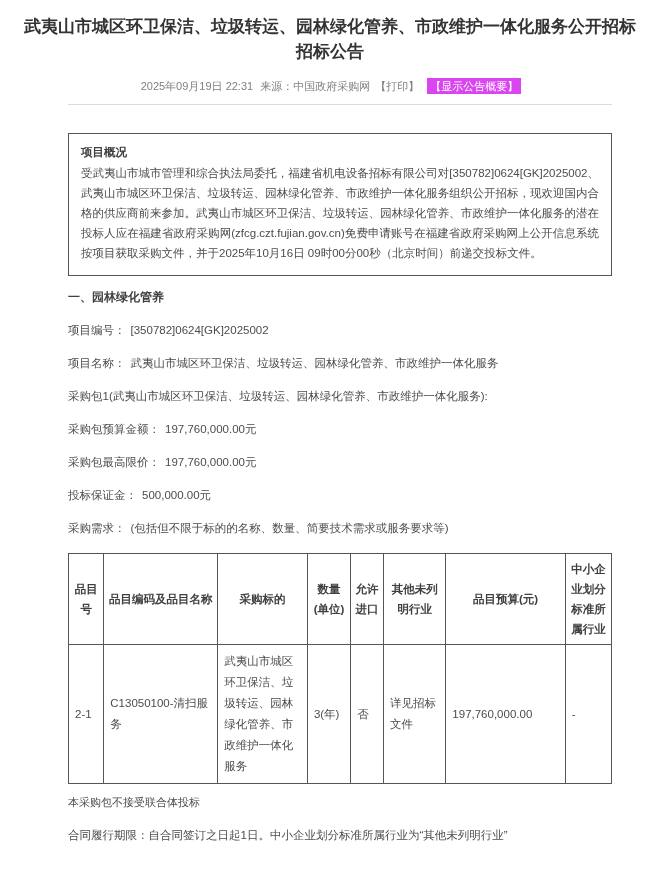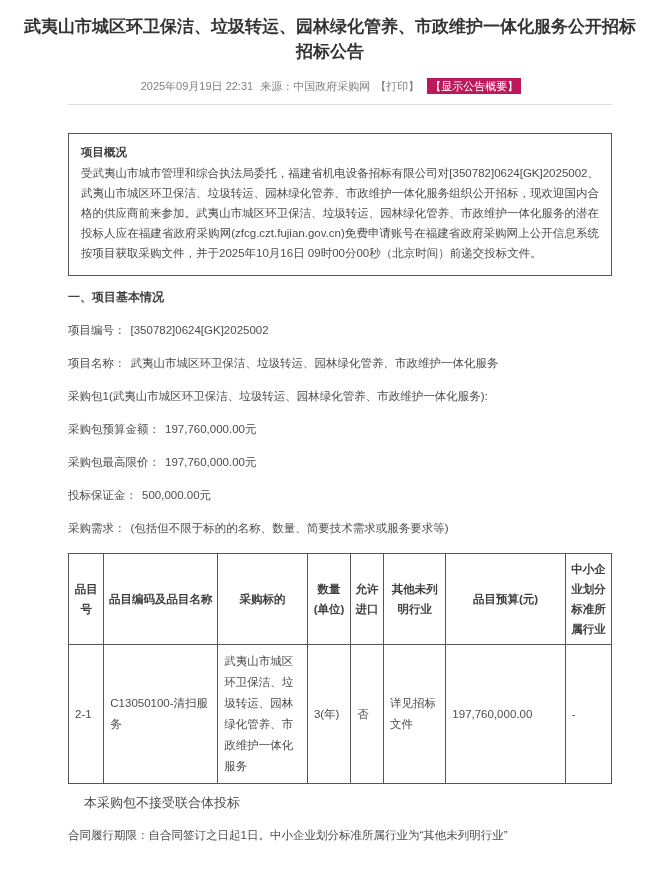--- a/index.html
+++ b/index.html
@@ -19,21 +19,21 @@
 
   .meta {
     margin-top: 14px; text-align: center;
     font-size: 11px; color: #808080; line-height: 14px;
     white-space: nowrap;
   }
   .meta .seg { margin: 0 2px; }
   .meta .print { color: #808080; text-decoration: none; cursor: pointer; }
   .meta .badge {
     display: inline-block; margin-left: 5px; padding: 1px 3px;
-    background: #be185d; color: #ffffff; cursor: pointer; text-decoration: none;
+    background: #d946ef; color: #ffffff; cursor: pointer; text-decoration: none;
   }
 
   .content { margin-left: 68px; margin-right: 48px; }
 
   .rule { border: none; border-top: 1px solid #dcdcdc; margin: 10px 0 0 0; }
 
   .overview-box {
     margin-top: 28px; border: 1px solid #555555;
     padding: 8px 12px 12px 12px;
     font-size: 11.5px; line-height: 20px;
@@ -56,21 +56,21 @@
   .demand-table th, .demand-table td { border: 1px solid #555555; word-break: break-all; }
   .demand-table th {
     font-weight: 700; text-align: center; vertical-align: middle;
     padding: 5px 3px; line-height: 20px; color: #404040;
   }
   .demand-table td {
     text-align: left; vertical-align: middle;
     padding: 6px 6px; line-height: 21px;
   }
 
-  .note { margin: 12px 0 0 16px; font-size: 13px; line-height: 13px; }
+  .note { margin: 12px 0 0 0; font-size: 11px; line-height: 13px; }
   .contract { margin: 20px 0 0 0; font-size: 11.5px; line-height: 13px; }
 </style>
 </head>
 <body>
 
 <div class="page">
 
   <h1 class="title">
     <div>武夷山市城区环卫保洁、垃圾转运、园林绿化管养、市政维护一体化服务公开招标</div>
     <div>招标公告</div>
@@ -85,21 +85,21 @@
 
   <div class="content">
 
     <hr class="rule">
 
     <div class="overview-box">
       <div class="box-heading">项目概况</div>
       <div class="box-body">受武夷山市城市管理和综合执法局委托，福建省机电设备招标有限公司对[350782]0624[GK]2025002、武夷山市城区环卫保洁、垃圾转运、园林绿化管养、市政维护一体化服务组织公开招标，现欢迎国内合格的供应商前来参加。武夷山市城区环卫保洁、垃圾转运、园林绿化管养、市政维护一体化服务的潜在投标人应在福建省政府采购网(zfcg.czt.fujian.gov.cn)免费申请账号在福建省政府采购网上公开信息系统按项目获取采购文件，并于2025年10月16日 09时00分00秒（北京时间）前递交投标文件。</div>
     </div>
 
-    <h2 class="section-heading">一、项目基本情况</h2>
+    <h2 class="section-heading">一、园林绿化管养</h2>
 
     <p class="field">
       <span>项目编号：</span><span class="val">[350782]0624[GK]2025002</span>
     </p>
     <p class="field">
       <span>项目名称：</span><span class="val">武夷山市城区环卫保洁、垃圾转运、园林绿化管养、市政维护一体化服务</span>
     </p>
     <p class="field">
       <span>采购包1(武夷山市城区环卫保洁、垃圾转运、园林绿化管养、市政维护一体化服务):</span><span class="val"></span>
     </p>

